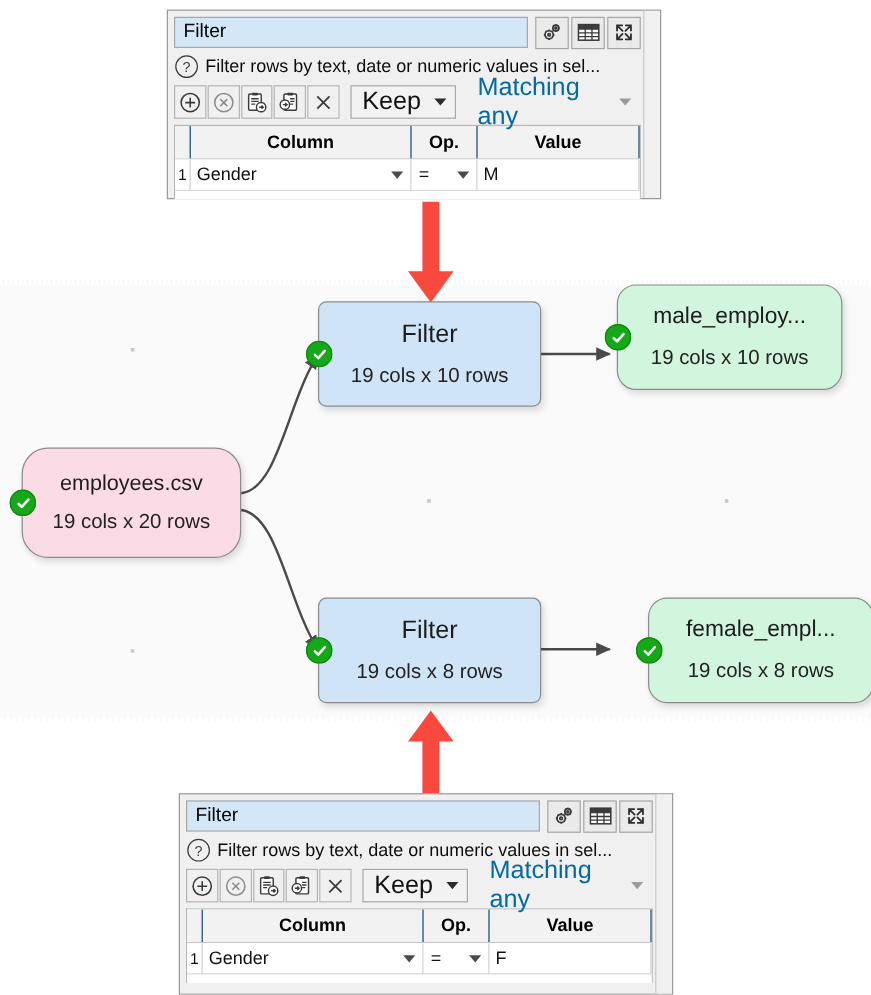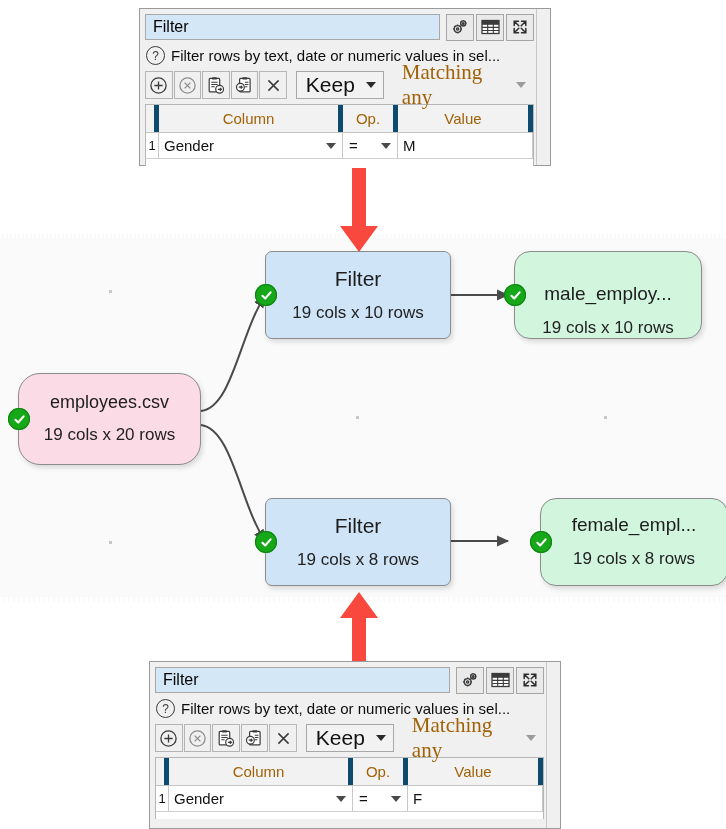--- a/index.html
+++ b/index.html
@@ -91,23 +91,22 @@
     padding: 0 7px 0 9px;
     font-size: 21px;
     color: #111;
     margin-left: 8px;
     min-width: 88px;
     justify-content: space-between;
   }
   .combo.disabled {
     border-color: transparent;
     background: transparent;
-    color: #a16207;
+    color: #0369a1;
     min-width: 108px;
-    font-family: Liberation Serif, serif;
   }
   .caret {
     width: 0; height: 0;
     border-left: 5px solid transparent;
     border-right: 5px solid transparent;
     border-top: 6px solid #2b2b2b;
     margin-left: 10px;
   }
   .combo.disabled .caret { border-top-color: #9b9b9b; }
 
@@ -115,24 +114,25 @@
   .ftable {
     margin-top: 3px;
     border: 1px solid #b6b6b6;
     border-bottom: none;
     background: #fff;
     font-size: 15px;
   }
   .fthead { display: flex; background: #f2f2f2; height: 27px; border-bottom: 1px solid #c4c4c4; }
   .fthead .th {
     display: flex; align-items: center; justify-content: center;
-    border-right: 5px solid #0c4a6e;
-    color: #a16207;
+    border-right: 1px solid #0c4a6e;
+    color: #000000;
     height: 100%;
     box-sizing: border-box;
+    font-weight: bold;
   }
   .th-num { width: 13px; background: #f2f2f2; }
   .th-col { flex: 0 0 184px; }
   .th-op  { flex: 0 0 55px; }
   .th-val { flex: 1; border-right: none; }
 
   .ftrow { display: flex; height: 25px; background: #fff; }
   .ftrow .td {
     display: flex; align-items: center;
     border-right: 1px solid #c9c9c9;
@@ -390,21 +390,21 @@
     <div class="node filter" style="left:265px; top:265px; width:186px; height:88px;">
       <div class="n-title">Filter</div>
       <div class="n-sub">19 cols x 8 rows</div>
       <div class="badge">
         <svg width="13" height="13" viewBox="0 0 13 13">
             <path d="M2.4 6.8 L5.2 9.5 L10.6 3.4" fill="none" stroke="#fff" stroke-width="2.1" stroke-linecap="round" stroke-linejoin="round"></path>
           </svg>
       </div>
     </div>
 
-    <div class="node output" style="left:514px; top:18px; width:188px; height:88px;justify-content:flex-end;">
+    <div class="node output" style="left:514px; top:4px; width:188px; height:88px;">
       <div class="n-title" style="font-size:19px;">male_employ...</div>
       <div class="n-sub">19 cols x 10 rows</div>
       <div class="badge">
         <svg width="13" height="13" viewBox="0 0 13 13">
             <path d="M2.4 6.8 L5.2 9.5 L10.6 3.4" fill="none" stroke="#fff" stroke-width="2.1" stroke-linecap="round" stroke-linejoin="round"></path>
           </svg>
       </div>
     </div>
 
     <div class="node output" style="left:540px; top:265px; width:188px; height:88px;">

